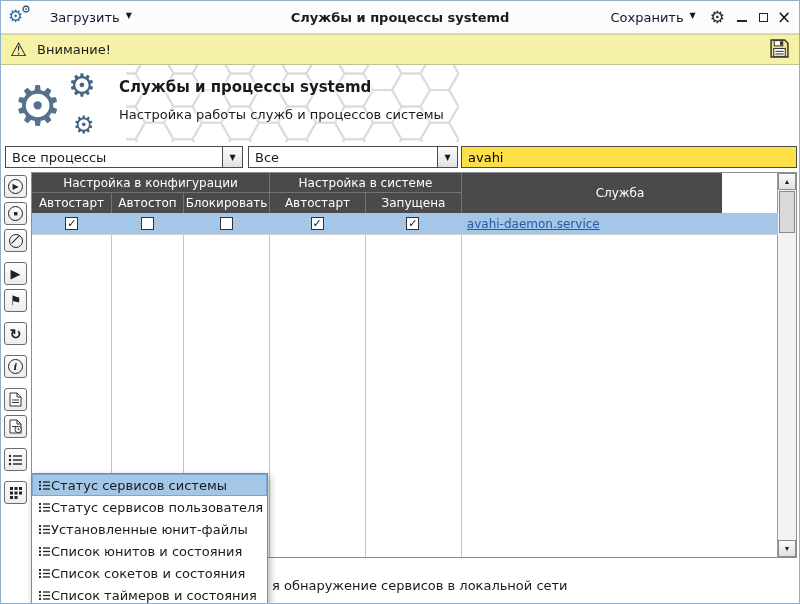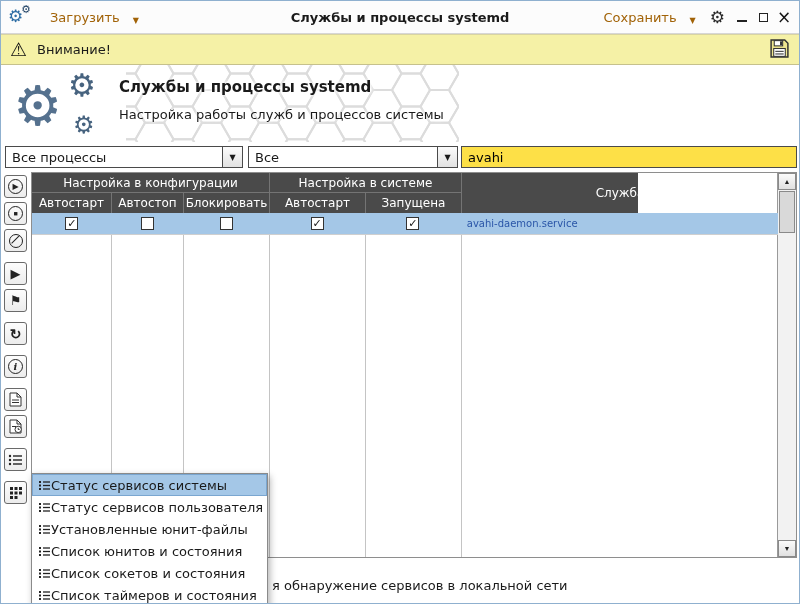--- a/index.html
+++ b/index.html
@@ -6,21 +6,21 @@
   *{margin:0;padding:0;box-sizing:border-box}
   html,body{width:800px;height:604px}
   body{font-family:"DejaVu Sans",sans-serif;font-size:13px;color:#1a1a1a;background:#fff;position:relative;overflow:hidden}
   .window{position:absolute;inset:0;border:1px solid #8fb0cf;background:#fff;overflow:hidden}
 
   
   .titlebar{position:absolute;top:0;left:0;right:0;height:33px;background:#fcfcfc;border-bottom:1px solid #d6d6d6;display:flex;align-items:center}
   .logo{position:relative;width:26px;height:24px;margin-left:7px;flex:0 0 auto}
   .logo .g1{position:absolute;left:0;top:3px;font-size:17px;line-height:1;color:#2e6da4}
   .logo .g2{position:absolute;left:13px;top:-1px;font-size:11px;line-height:1;color:#1d3f63}
-  .tb-btn{display:flex;align-items:flex-end;gap:13px;margin-left:10px;padding:3px 6px;background:none;border:none;font:inherit;color:#a16207;cursor:default}
+  .tb-btn{display:flex;align-items:flex-start;gap:6px;margin-left:10px;padding:3px 6px;background:none;border:none;font:inherit;color:#0f172a;cursor:default}
   .dd{font-size:8px;margin-top:2px;line-height:1}
   .tb-title{position:absolute;left:50%;transform:translateX(-50%);font-weight:bold;white-space:nowrap}
   .tb-right{margin-left:auto;display:flex;align-items:center;gap:3px;padding-right:6px}
   .gearbtn{font-size:17px;background:none;border:none;padding:0 5px;line-height:1;color:#2a2a2a}
   .wbtn{width:18px;height:18px;display:flex;align-items:center;justify-content:center;background:none;border:none;font:inherit}
   .minusbar{display:block;width:10px;border-top:2px solid #222;margin-top:8px}
   .maxsq{display:block;width:9px;height:9px;border:1.5px solid #222}
   .closex{font-size:17px;line-height:1;color:#111}
 
   
@@ -58,35 +58,35 @@
   .circ{width:15px;height:15px;border:1.5px solid #222;border-radius:50%;display:flex;align-items:center;justify-content:center;font-size:8px;line-height:1}
   .circ.sm{font-size:7px}
   .blk{position:relative;width:14px;height:14px;border:1.5px solid #222;border-radius:50%}
   .blk::after{content:"";position:absolute;left:0px;top:4.6px;width:11px;border-top:1.5px solid #222;transform:rotate(-45deg)}
   .glyph{font-size:13px;line-height:1}
   .glyph.bold{font-weight:bold;font-size:14px}
   .info-i{width:15px;height:15px;border:1.5px solid #222;border-radius:50%;display:flex;align-items:center;justify-content:center;font-size:10px;font-family:"DejaVu Serif",serif;font-style:italic;font-weight:bold;line-height:1}
 
   
   .tablewrap{position:absolute;left:30px;top:171px;width:766px;height:386px;border:1px solid #8e8e8e;background:#fff}
-  .thead{position:absolute;left:0;top:0;width:606px;height:40px;background:#4a4a4a;color:#fff;font-size:12px}
+  .thead{position:absolute;left:0;top:0;width:690px;height:40px;background:#4a4a4a;color:#fff;font-size:12px}
   .gcell{position:absolute;top:0;height:20px;display:flex;align-items:center;justify-content:center;border-right:1px solid #747474;border-bottom:1px solid #747474}
   .gcell1{left:0;width:238px}
   .gcell2{left:238px;width:192px}
   .scell{position:absolute;left:430px;top:0;width:316px;height:40px;display:flex;align-items:center;justify-content:center}
   .colrow{position:absolute;left:0;top:20px;height:20px;display:flex}
   .hcell{height:20px;display:flex;align-items:center;justify-content:center;border-right:1px solid #747474}
   .tbody{position:absolute;left:0;top:40px;width:746px;bottom:0;overflow:hidden}
   .vline{position:absolute;top:0;bottom:0;width:1px;background:#c4c4c4}
   .trow{display:flex;height:22px;position:relative;border-bottom:1px solid #cfcfcf;z-index:2}
   .trow.sel{background:#a4c7e7}
   .tcell{display:flex;align-items:center;justify-content:center}
   .tcell.svc{justify-content:flex-start;padding-left:6px}
   .cb{width:13px;height:13px;border:1px solid #333;background:#fff;display:flex;align-items:center;justify-content:center;font-size:11px;line-height:1;color:#111}
-  .svclink{color:#2a56a8;font-size:10px}
+  .svclink{color:#2a56a8;text-decoration:underline;font-size:12px}
   .vscroll{position:absolute;right:0;top:0;bottom:0;width:19px;border-left:1px solid #9a9a9a;background:#f2f2f2}
   .sbtn{position:absolute;left:0;width:18px;height:17px;border:1px solid #8a8a8a;background:linear-gradient(#fbfbfb,#e0e0e0);display:flex;align-items:center;justify-content:center;font-size:7px;line-height:1;color:#222;padding:0}
   .sbtn.up{top:0}
   .sbtn.down{bottom:0}
   .sthumb{position:absolute;left:1px;top:18px;width:16px;height:42px;border:1px solid #8a8a8a;background:#d9d9d9}
 
   
   .ctxmenu{position:absolute;left:30px;top:472px;width:237px;background:#fff;border:1px solid #8a8a8a;box-shadow:2px 3px 7px rgba(0,0,0,.3);z-index:30}
   .mitem{height:22px;display:flex;align-items:center;padding-left:6px;gap:0;white-space:nowrap}
   .mitem.msel{background:#a4c7e7;box-shadow:inset 0 0 0 1px #7aa6d0}

